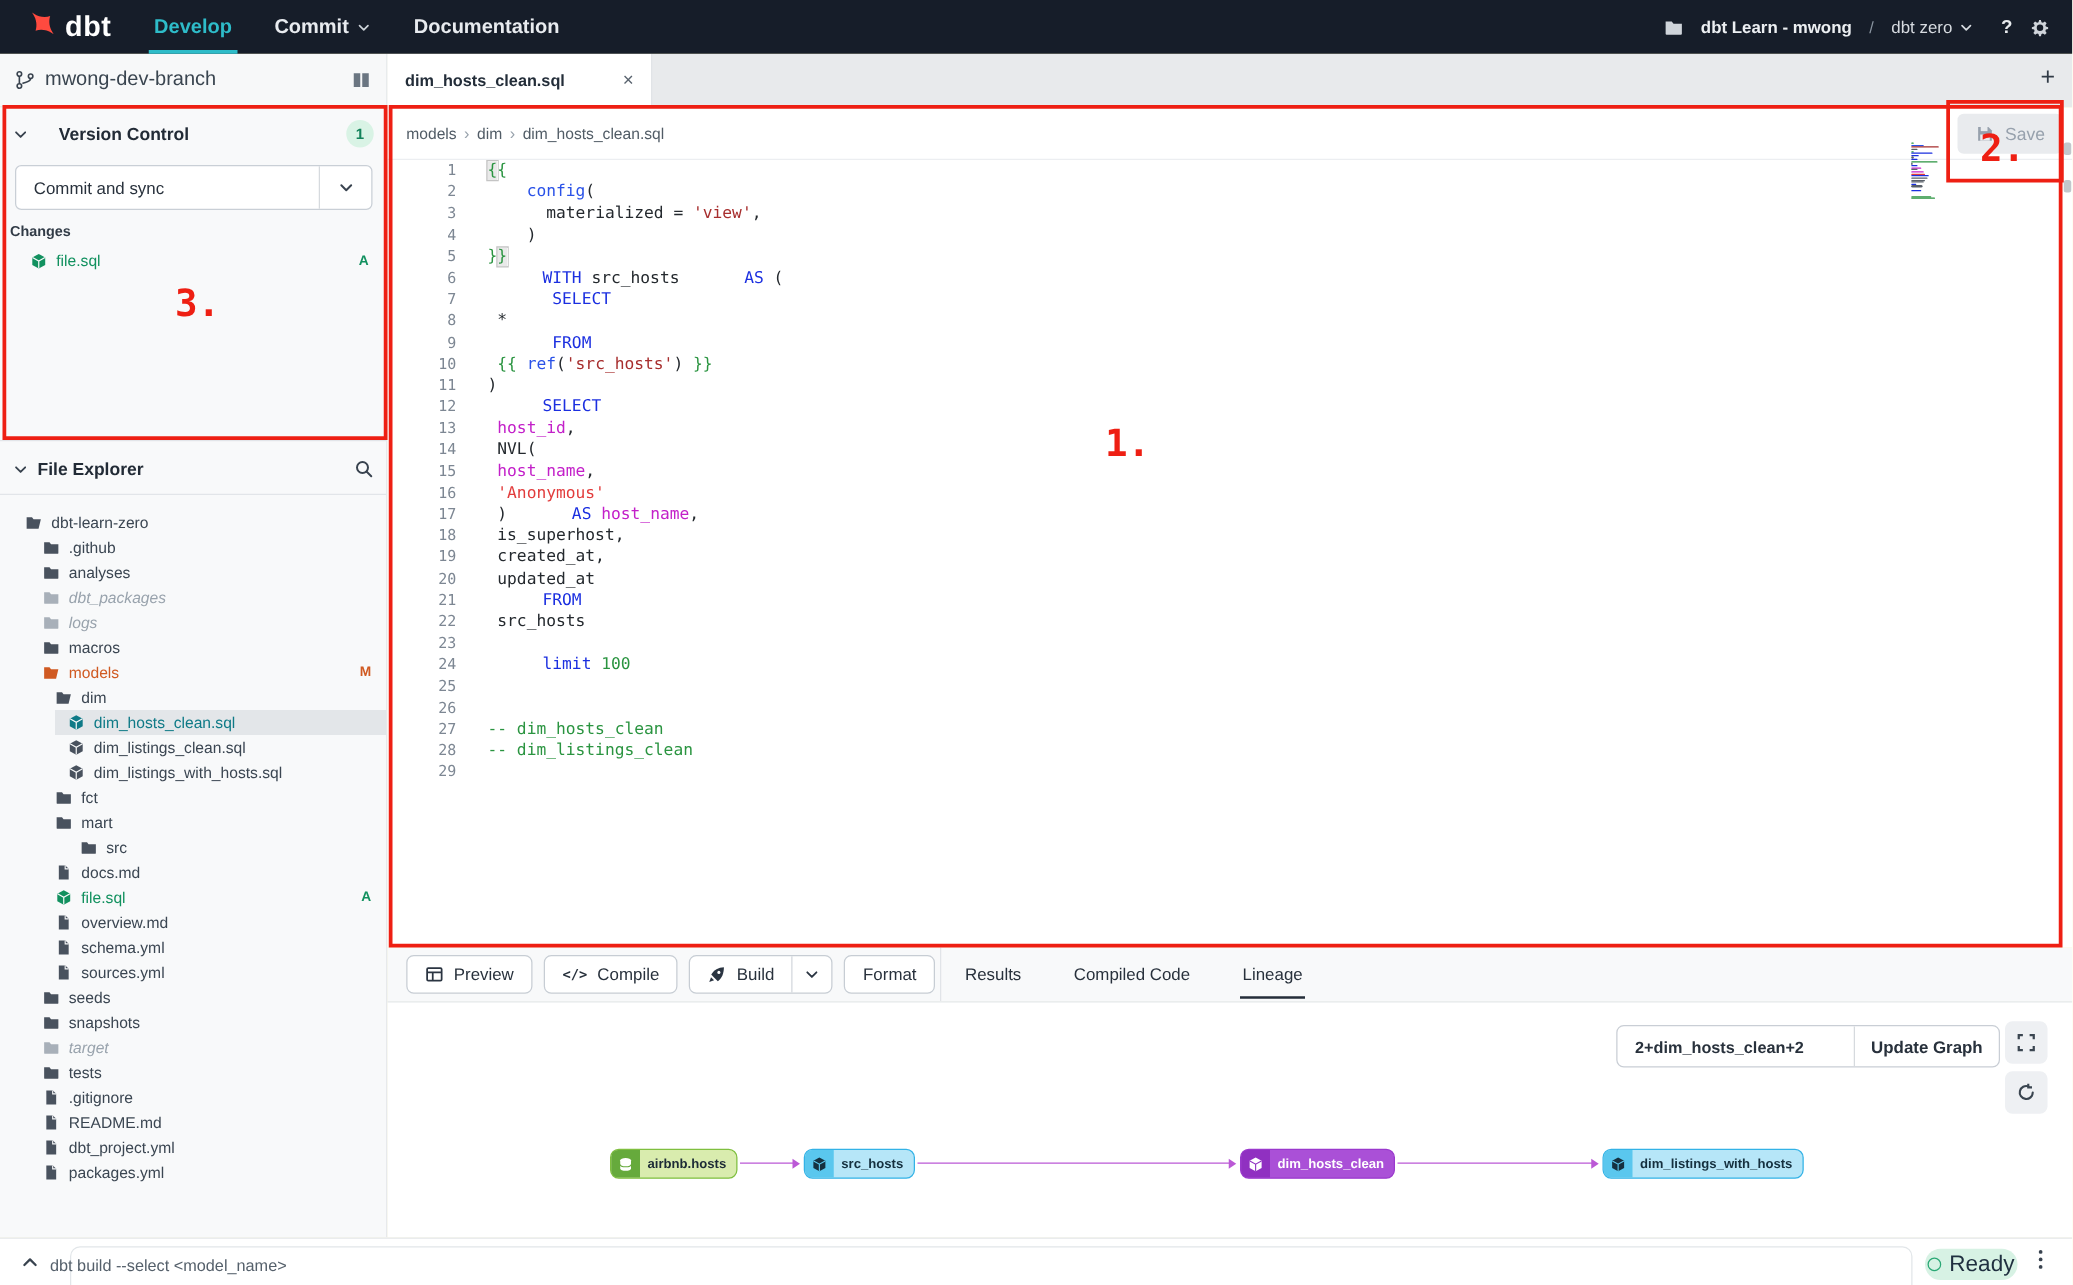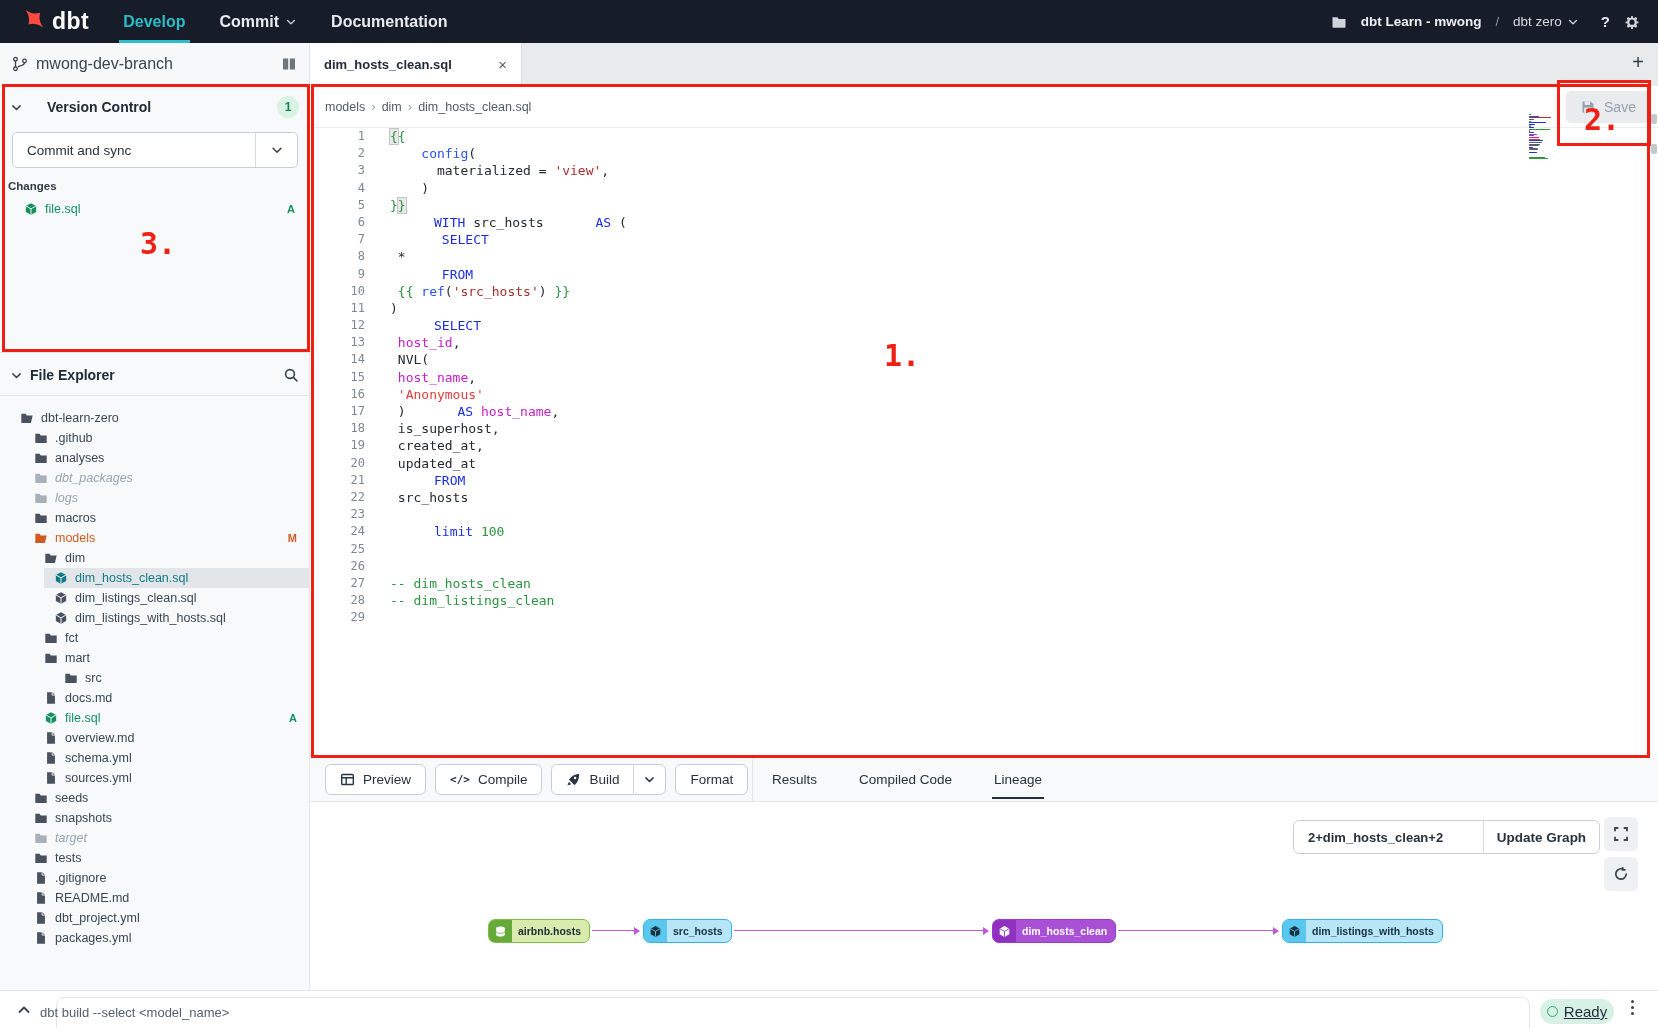--- a/index.html
+++ b/index.html
@@ -120,21 +120,21 @@
   .larrow { position:absolute; width:0; height:0; border-top:4px solid transparent; border-bottom:4px solid transparent; }
 
   
   .cmdbar { position:absolute; left:0; top:990px; width:1658px; height:38px; background:#fff; border-top:1px solid #e3e6e9; }
   .cmd-chevron { position:absolute; left:16px; top:11px; color:#39434f; cursor:pointer; }
   .cmd-input { position:absolute; left:56px; top:6px; width:1474px; height:44px; border:1px solid #e2e6e9; border-radius:8px; }
   .cmd-text { position:absolute; left:40px; top:14px; font-size:13px; color:#55606b; }
   .ready-pill { position:absolute; left:1540px; top:8px; width:74px; height:25px; border-radius:13px; background:#d7f2e4;
                 display:flex; align-items:center; justify-content:center; gap:6px; }
   .ready-ring { width:11px; height:11px; border-radius:50%; border:1.6px solid #2aa875; }
-  .ready-text { font-size:15px; color:#203040;text-decoration:underline; }
+  .ready-text { font-size:18px; color:#203040; }
   .kebab { position:absolute; left:1631px; top:9px; display:flex; flex-direction:column; gap:2.6px; cursor:pointer; }
   .kebab i { width:3.4px; height:3.4px; border-radius:50%; background:#39434f; }
 
   
   .ann-box { position:absolute; border:3.5px solid #ee1f13; pointer-events:none; z-index:40; }
   .ann-label { position:absolute; font-family:"DejaVu Sans Mono", monospace; font-size:30px; font-weight:bold;
                color:#ee1f13; pointer-events:none; z-index:41; }
 </style>
 </head>
 <body>

